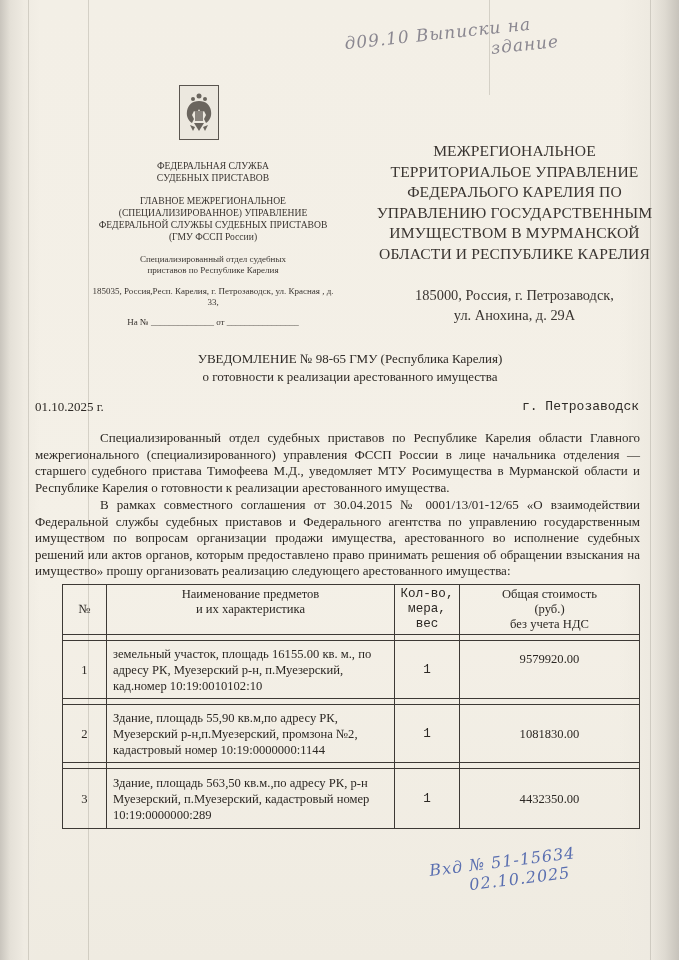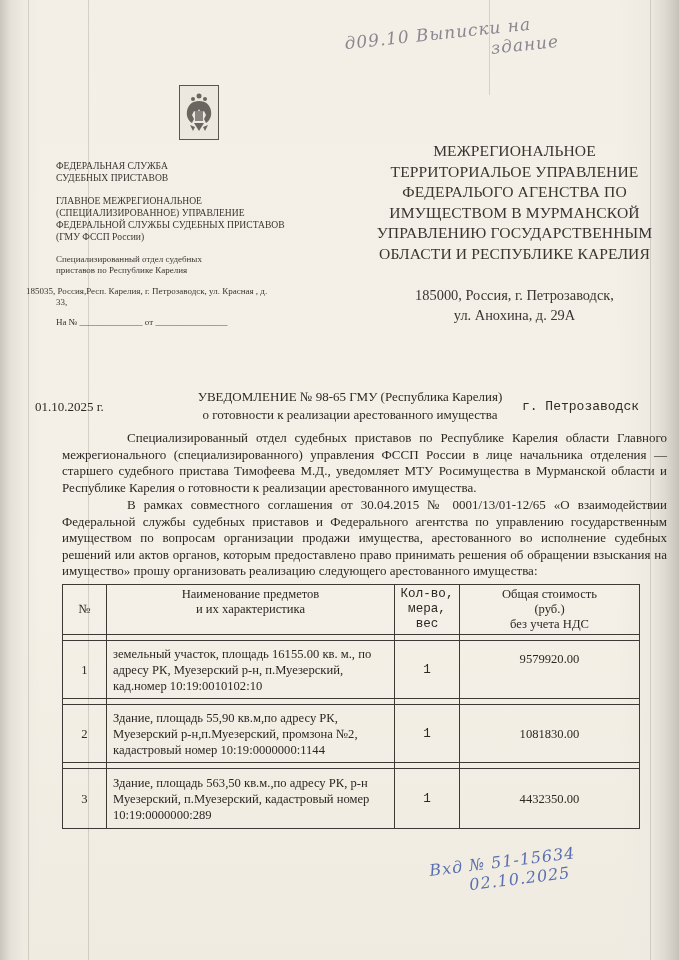--- a/index.html
+++ b/index.html
@@ -30,35 +30,35 @@
       color: #5a6fb0; font-size: 16px; transform: rotate(-7deg);
       letter-spacing: 1px;
     }
 
     .emblem {
       left: 179px; top: 85px; width: 40px; height: 55px;
       border: 1px solid #5a554f; background: #ece8df;
       display: flex; align-items: center; justify-content: center;
     }
 
-    .left-header { left: 56px; width: 290px; text-align: left; color: #3a3531; }
+    .left-header { left: 68px; width: 290px; text-align: center; color: #3a3531; }
     .lh-small { font-size: 9.6px; line-height: 12px; }
     .lh-tiny { font-size: 9px; line-height: 11px; }
 
     .right-header { left: 372px; width: 285px; text-align: center; color: #3a3531; }
     .rh-title { font-size: 15.6px; line-height: 20.5px; letter-spacing: 0.1px; }
     .rh-addr { font-size: 14.4px; line-height: 20px; }
 
-    .notice-title { left: 140px; width: 420px; text-align: center; font-size: 13px; line-height: 18px; margin-top: 38px; }
+    .notice-title { left: 140px; width: 420px; text-align: center; font-size: 13px; line-height: 18px; }
 
     .body-text {
       left: 35px; width: 605px; font-size: 13px; line-height: 16.6px;
       text-align: justify; color: #2c2824;
     }
-    .indent { text-indent: 65px; margin-left: 27px; }
+    .indent { text-indent: 65px; }
 
     table.items {
       position: absolute; left: 62px; top: 584px; width: 578px;
       border-collapse: collapse; font-size: 12.6px; color: #2c2824;
     }
     table.items td, table.items th {
       border: 1px solid #3d3935; font-weight: normal; vertical-align: middle;
     }
     table.items th { text-align: center; line-height: 15px; padding: 2px 4px; }
     table.items td { line-height: 16px; padding: 4px 6px; }
@@ -112,23 +112,23 @@
     <div style="height:10px"></div>
     <div class="lh-tiny" style="margin-left:-30px;margin-right:-30px;">185035, Россия,Респ. Карелия, г. Петрозаводск, ул. Красная , д.</div>
     <div class="lh-tiny">33,</div>
     <div style="height:9px"></div>
     <div class="lh-tiny">На № ______________ от ________________</div>
   </div>
 
   <div class="abs right-header" style="top:141px;">
     <div class="rh-title">МЕЖРЕГИОНАЛЬНОЕ</div>
     <div class="rh-title">ТЕРРИТОРИАЛЬОЕ УПРАВЛЕНИЕ</div>
-    <div class="rh-title">ФЕДЕРАЛЬОГО АГЕНСТВА ПО</div>
+    <div class="rh-title">ФЕДЕРАЛЬОГО КАРЕЛИЯ ПО</div>
+    <div class="rh-title">УПРАВЛЕНИЮ ГОСУДАРСТВЕННЫМ</div>
     <div class="rh-title">ИМУЩЕСТВОМ  В МУРМАНСКОЙ</div>
-    <div class="rh-title">УПРАВЛЕНИЮ ГОСУДАРСТВЕННЫМ</div>
     <div class="rh-title">ОБЛАСТИ И РЕСПУБЛИКЕ КАРЕЛИЯ</div>
     <div style="height:21px"></div>
     <div class="rh-addr">185000, Россия, г. Петрозаводск,</div>
     <div class="rh-addr">ул. Анохина, д. 29А</div>
   </div>
 
   <div class="abs notice-title" style="top:350px;">
     <div>УВЕДОМЛЕНИЕ № 98-65  ГМУ (Республика Карелия)</div>
     <div>о готовности к реализации арестованного имущества</div>
   </div>

